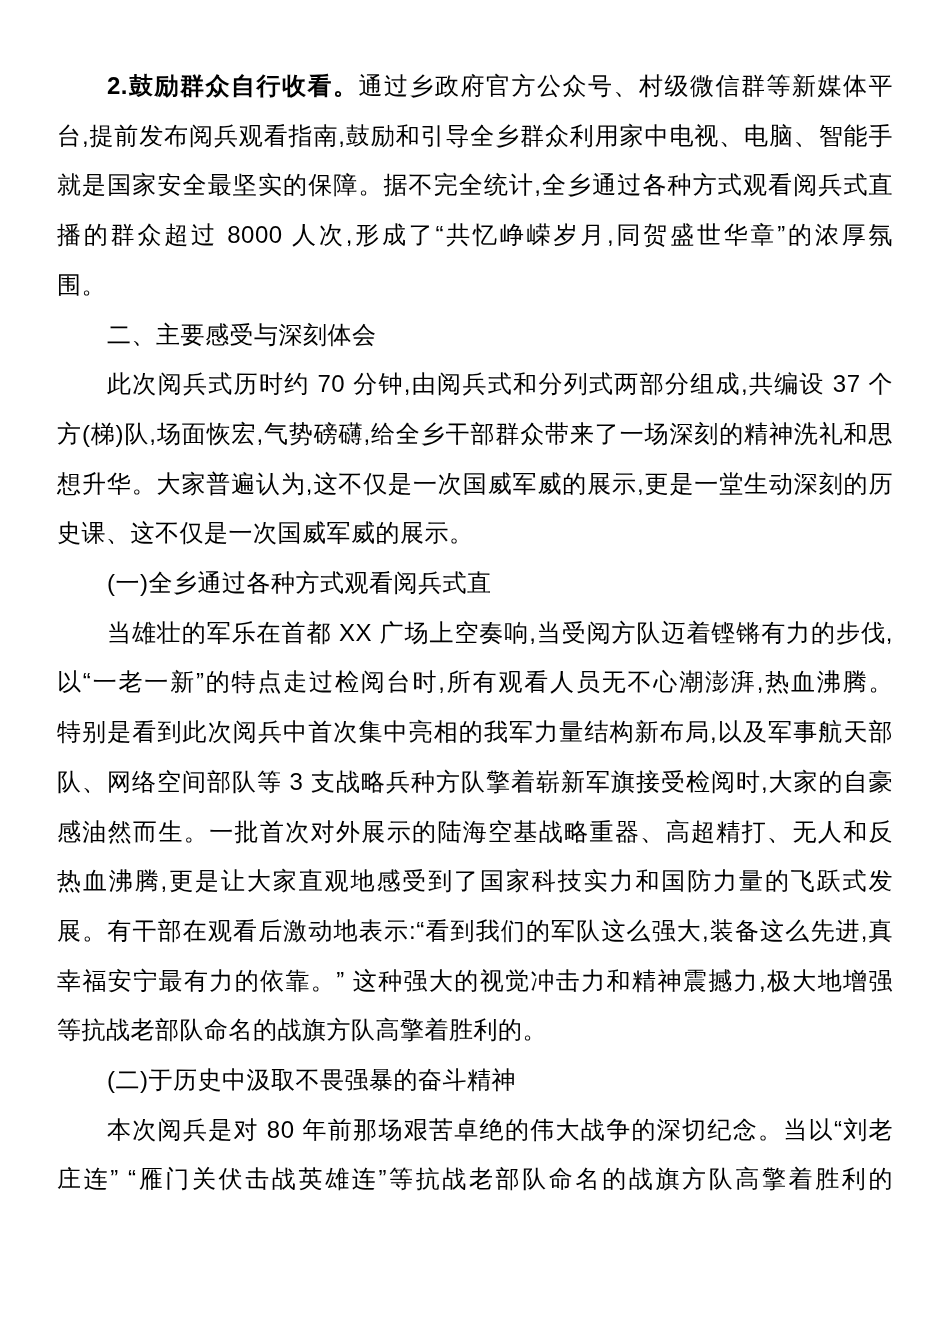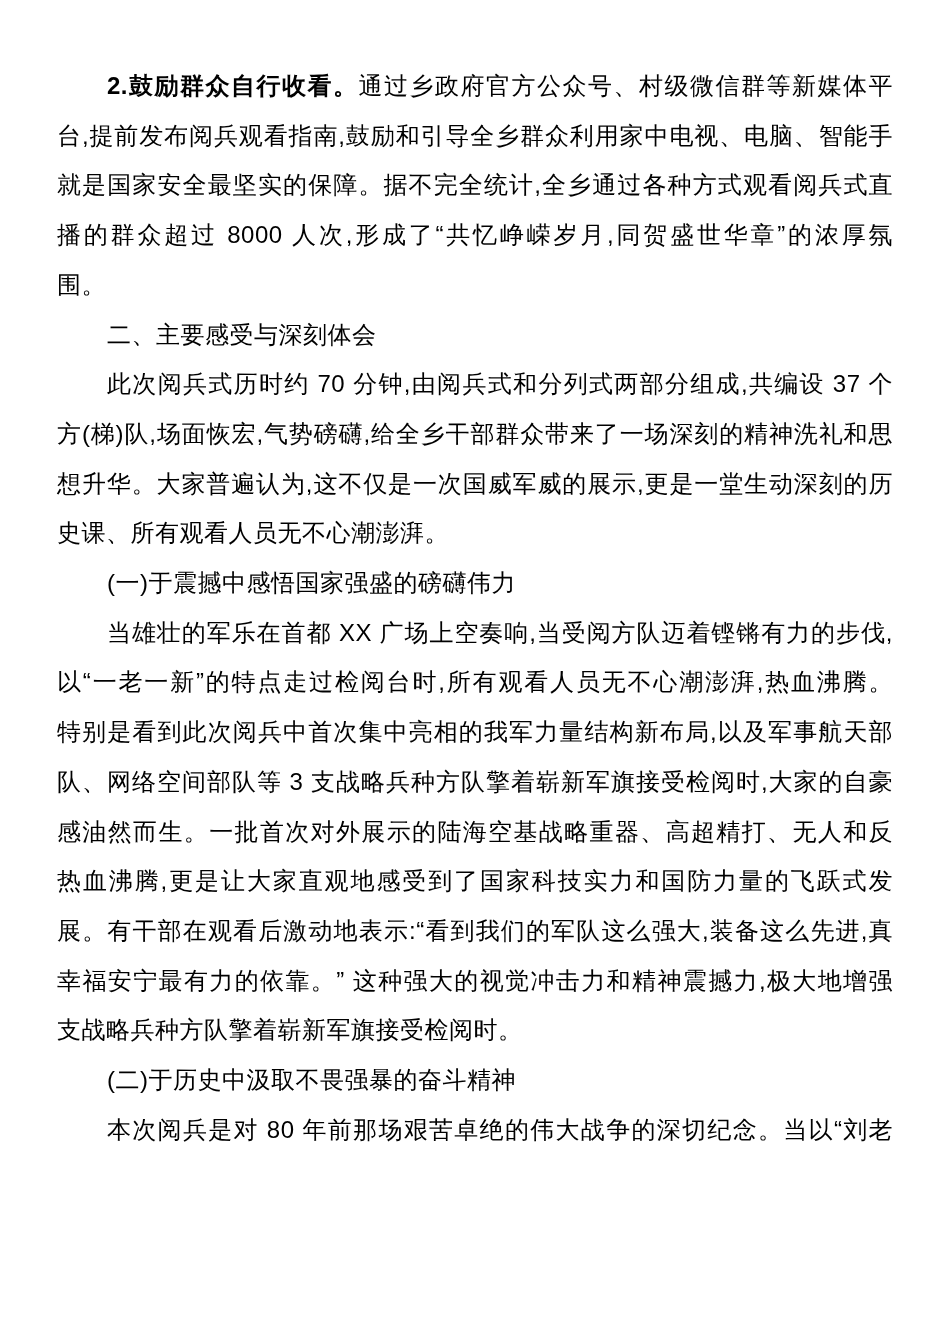--- a/index.html
+++ b/index.html
@@ -53,36 +53,37 @@
         <div class="line">播的群众超过 8000 人次,形成了“共忆峥嵘岁月,同贺盛世华章”的浓厚氛</div>
         <div class="line para-end">围。</div>
       </div>
       <div class="para">
         <div class="line indent para-end">二、主要感受与深刻体会</div>
       </div>
       <div class="para">
         <div class="line indent">此次阅兵式历时约 70 分钟,由阅兵式和分列式两部分组成,共编设 37 个</div>
         <div class="line">方(梯)队,场面恢宏,气势磅礴,给全乡干部群众带来了一场深刻的精神洗礼和思</div>
         <div class="line">想升华。大家普遍认为,这不仅是一次国威军威的展示,更是一堂生动深刻的历</div>
-        <div class="line para-end">史课、所有观看人员无不心潮澎湃。</div>
+        <div class="line para-end">史课、这不仅是一次国威军威的展示。</div>
       </div>
       <div class="para">
-        <div class="line indent para-end">(一)于震撼中感悟国家强盛的磅礴伟力</div>
+        <div class="line indent para-end">(一)全乡通过各种方式观看阅兵式直</div>
       </div>
       <div class="para">
         <div class="line indent">当雄壮的军乐在首都 XX 广场上空奏响,当受阅方队迈着铿锵有力的步伐,</div>
         <div class="line">以“一老一新”的特点走过检阅台时,所有观看人员无不心潮澎湃,热血沸腾。</div>
         <div class="line">特别是看到此次阅兵中首次集中亮相的我军力量结构新布局,以及军事航天部</div>
         <div class="line">队、网络空间部队等 3 支战略兵种方队擎着崭新军旗接受检阅时,大家的自豪</div>
         <div class="line">感油然而生。一批首次对外展示的陆海空基战略重器、高超精打、无人和反</div>
         <div class="line">热血沸腾,更是让大家直观地感受到了国家科技实力和国防力量的飞跃式发</div>
         <div class="line">展。有干部在观看后激动地表示:“看到我们的军队这么强大,装备这么先进,真</div>
         <div class="line">幸福安宁最有力的依靠。” 这种强大的视觉冲击力和精神震撼力,极大地增强</div>
-        <div class="line para-end">支战略兵种方队擎着崭新军旗接受检阅时。</div>
+        <div class="line para-end">等抗战老部队命名的战旗方队高擎着胜利的。</div>
       </div>
       <div class="para">
         <div class="line indent para-end">(二)于历史中汲取不畏强暴的奋斗精神</div>
       </div>
       <div class="para">
         <div class="line indent">本次阅兵是对 80 年前那场艰苦卓绝的伟大战争的深切纪念。当以“刘老</div>
+        <div class="line">庄连” “雁门关伏击战英雄连”等抗战老部队命名的战旗方队高擎着胜利的</div>
       </div>
     </div>
 </div>
 
 </body></html>

